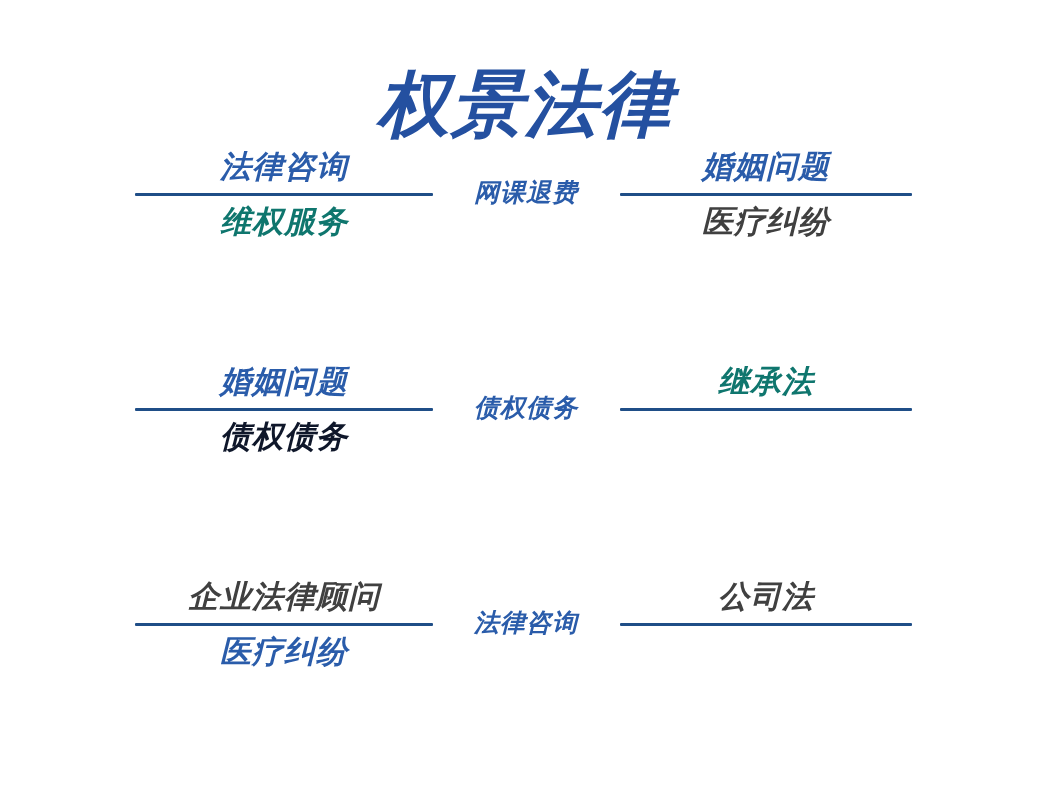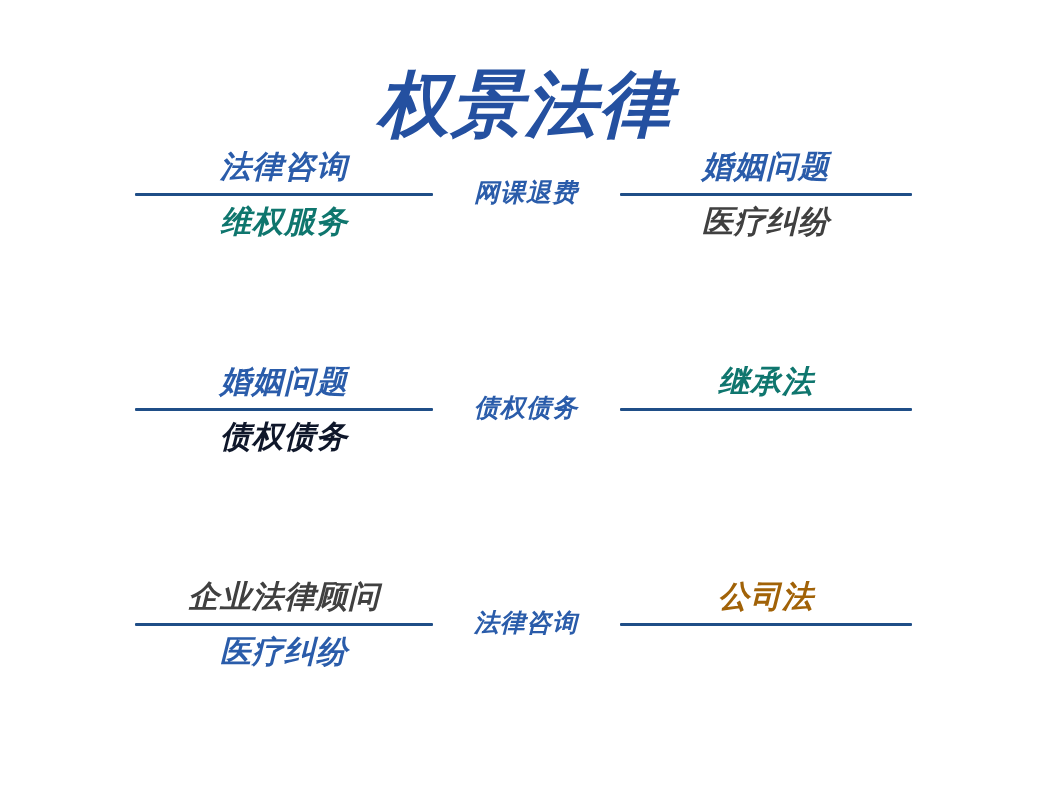--- a/index.html
+++ b/index.html
@@ -145,19 +145,19 @@
     <div class="service-row">
       <div class="side-group left">
         <div class="side-label top" style="color: #404040;">企业法律顾问</div>
         <div class="divider" style="background: rgb(31, 78, 135);"></div>
         <div class="side-label bottom" style="color: rgb(42, 92, 170);">医疗纠纷</div>
       </div>
 
       <div class="center-label" style="color: rgb(42, 92, 170);">法律咨询</div>
 
       <div class="side-group right">
-        <div class="side-label top" style="color: #a16207;">公司法</div>
+        <div class="side-label top" style="color: #404040;">公司法</div>
         <div class="divider" style="background: rgb(31, 78, 135);"></div>
       </div>
     </div>
 
   </div>
 </div>
 
 </body></html>

